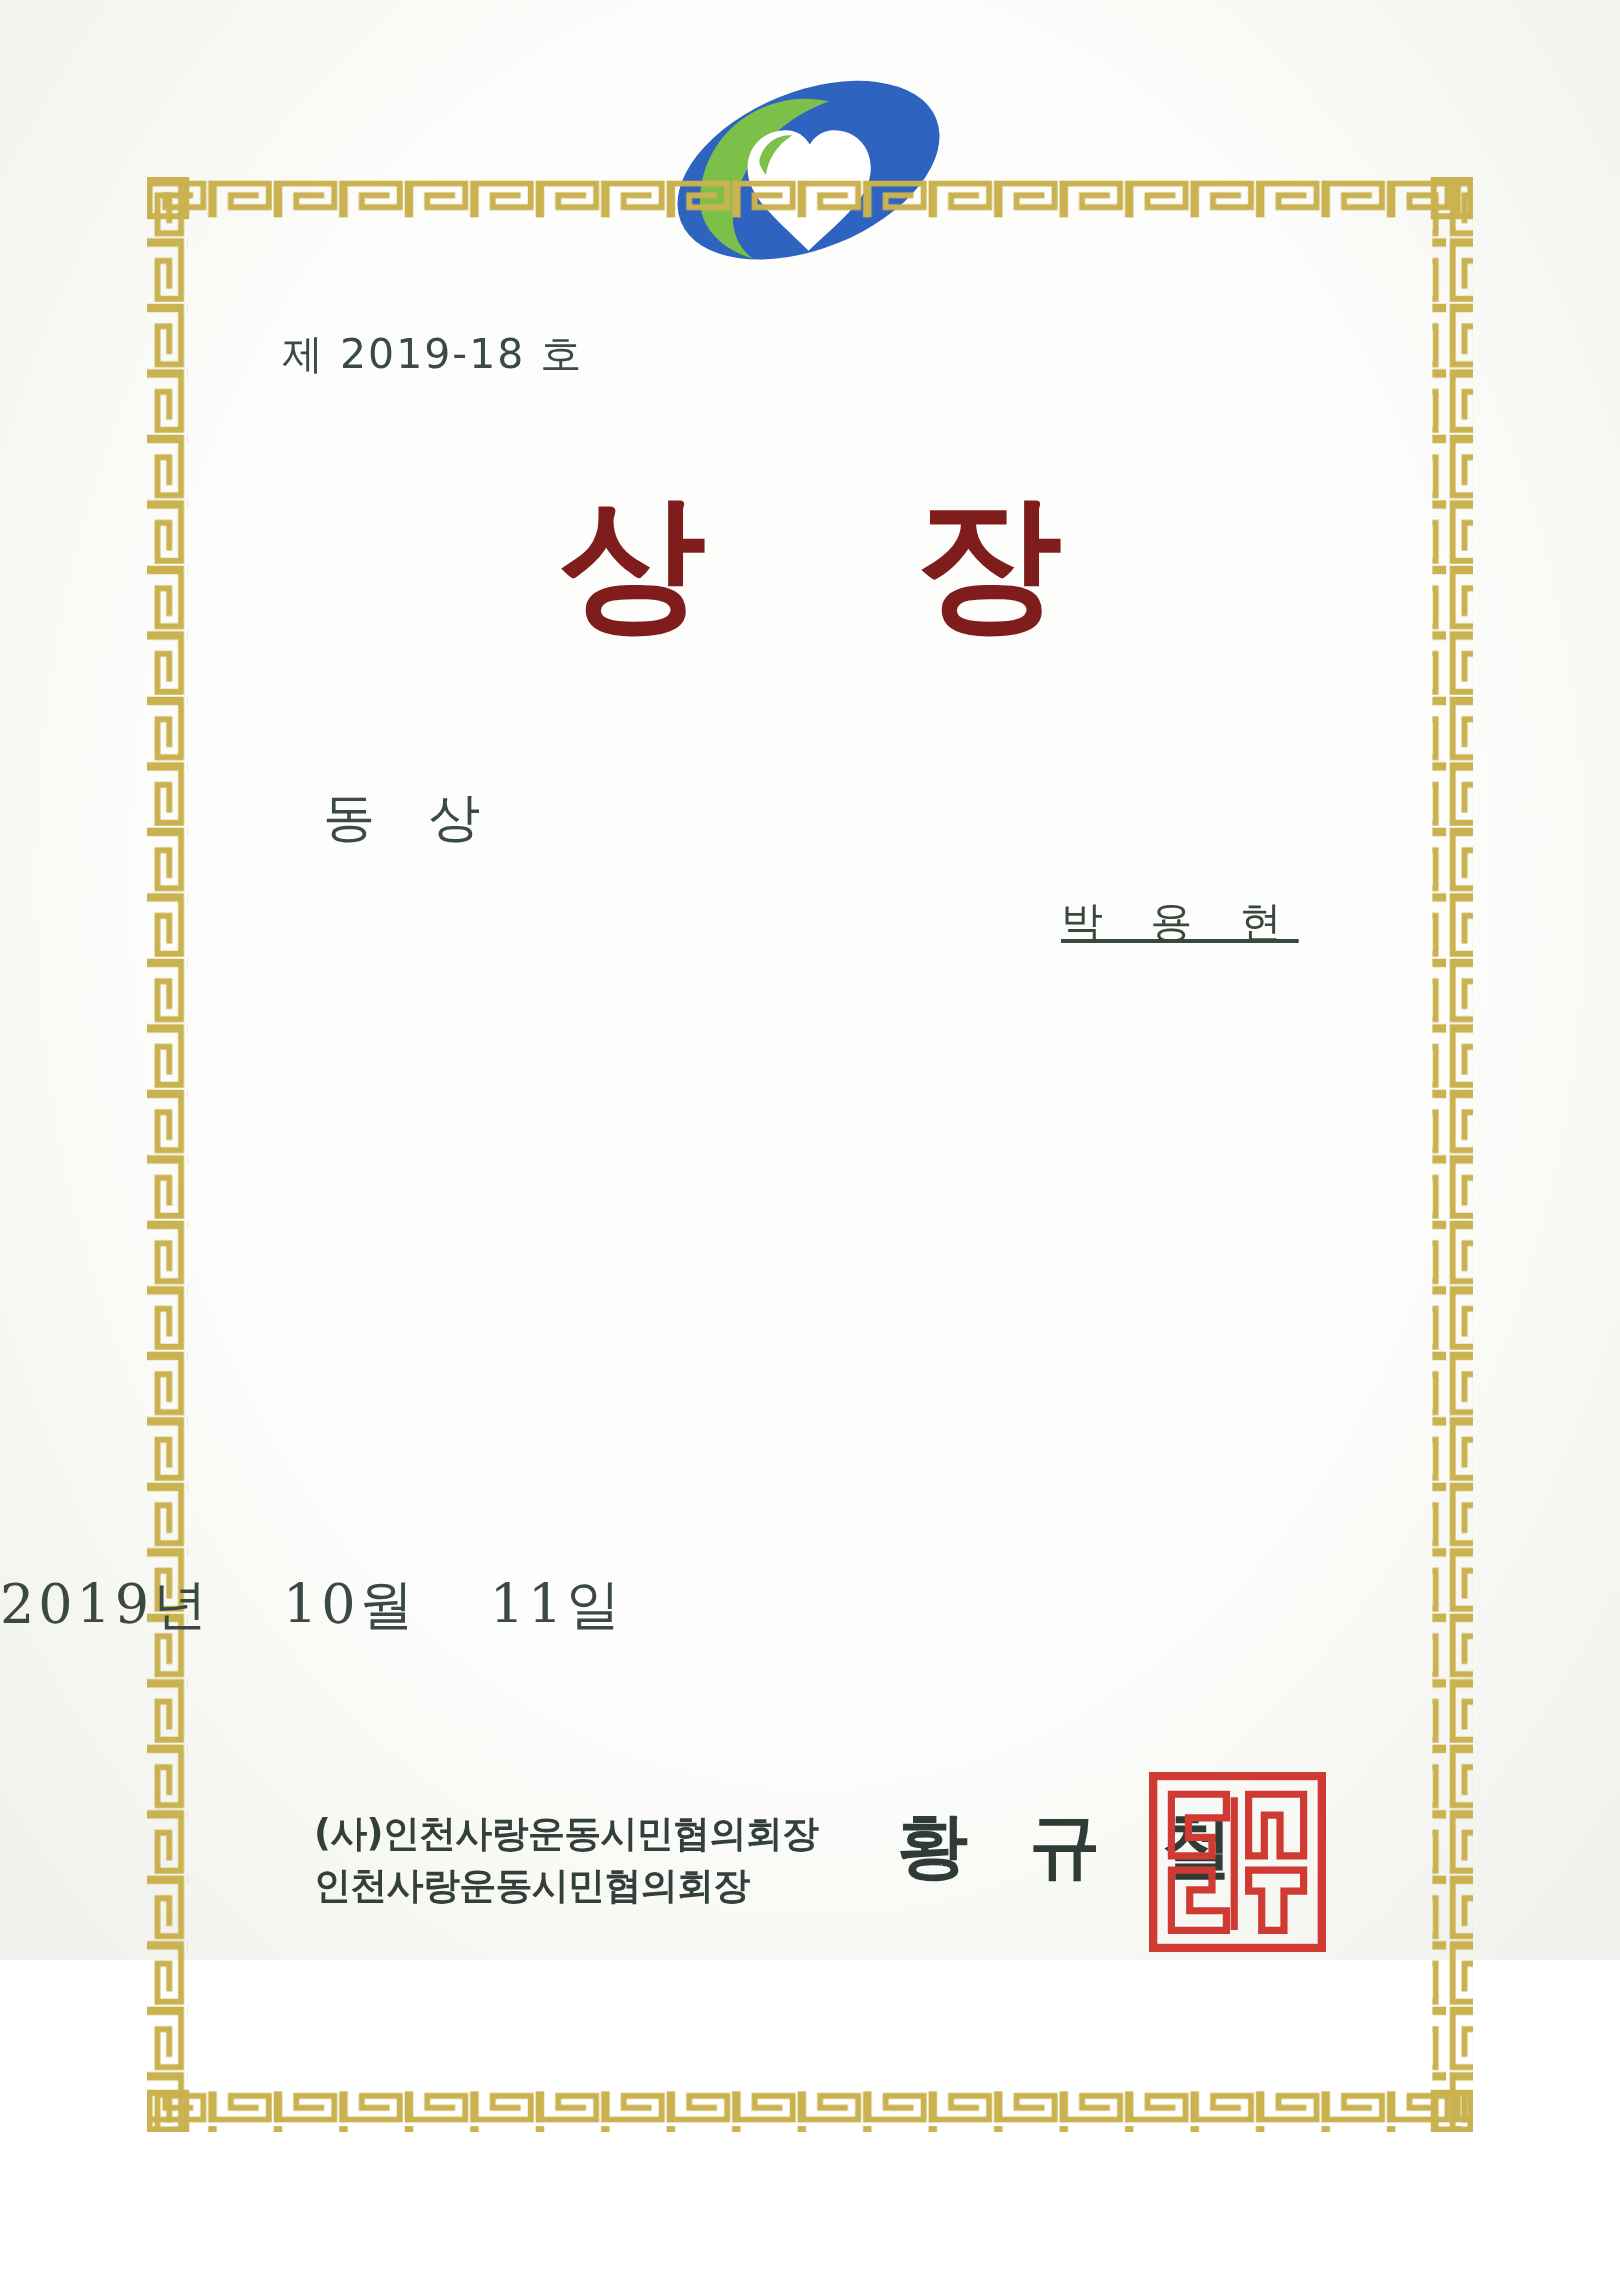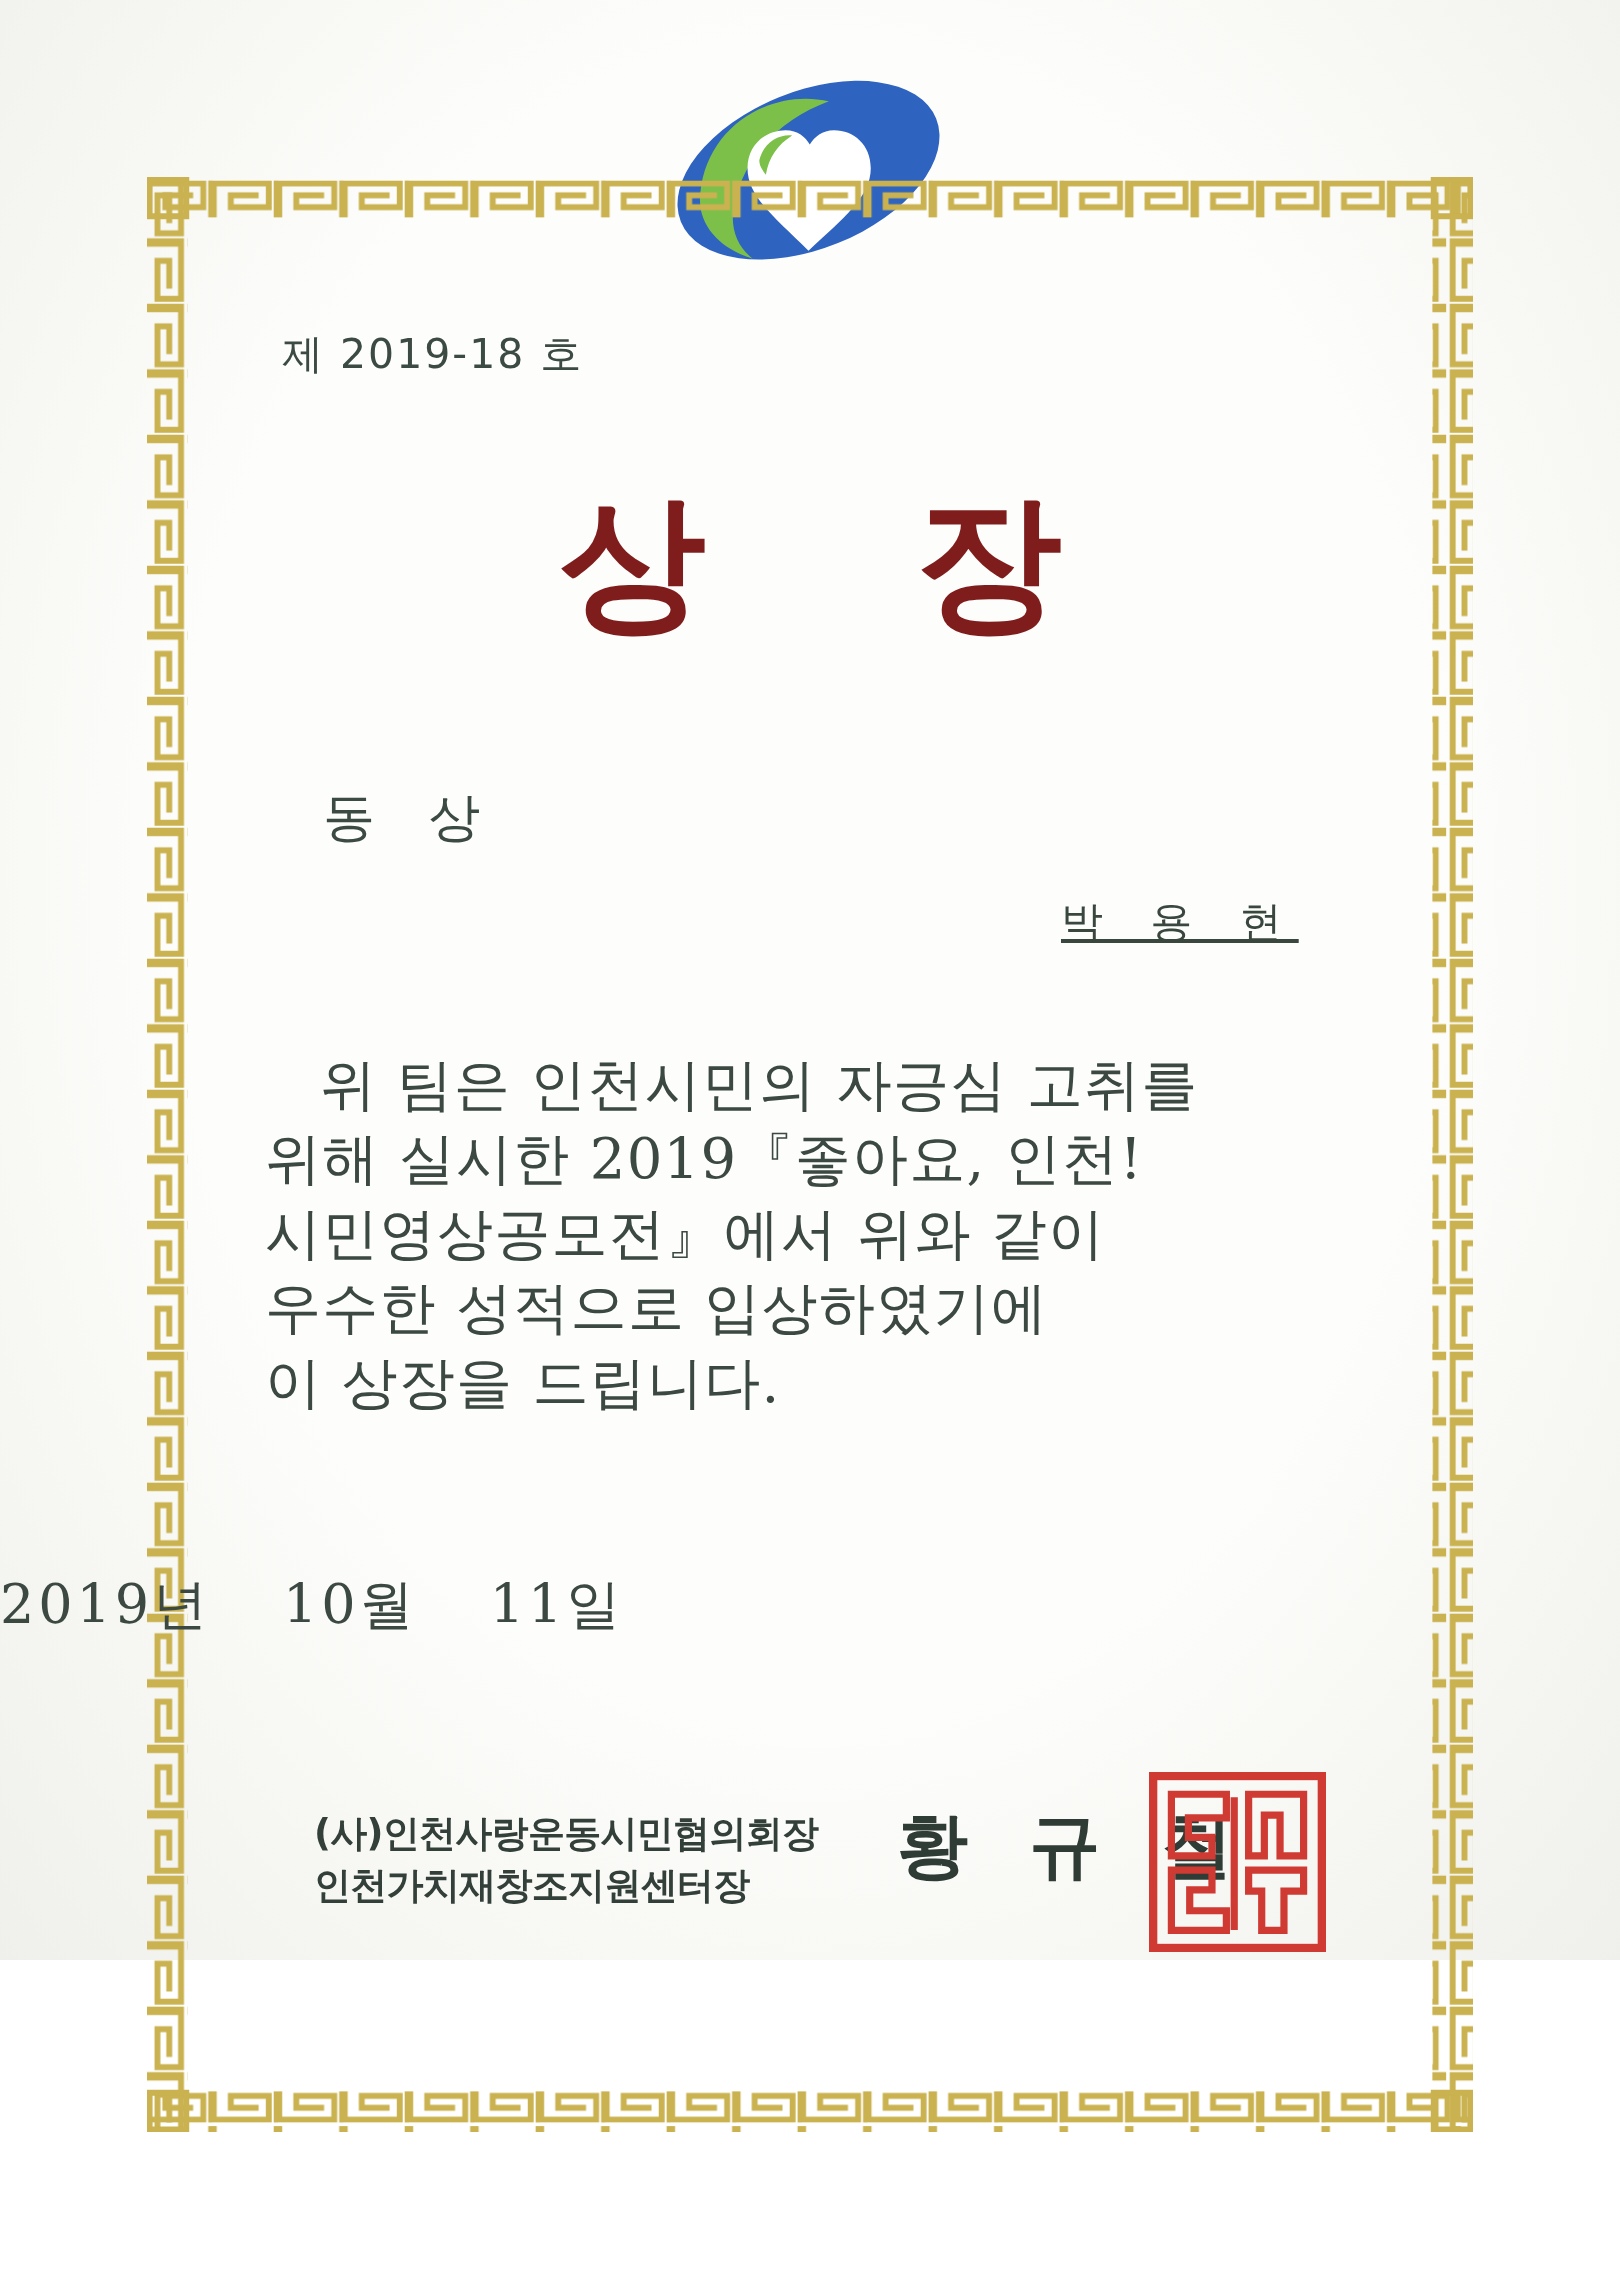--- a/index.html
+++ b/index.html
@@ -253,40 +253,33 @@
   </div>
 
   <div id="doc-number">제 2019-18 호</div>
 
   <div id="title">상 장</div>
 
   <div id="award-grade">동 상</div>
 
   <div id="recipient">박 용 현</div>
 
-  <div id="body-text">
-    <div class="line indent">위 팀은 인천시민의 자긍심 고취를</div>
-    <div class="line">위해 실시한 2019『좋아요, 인천!</div>
-    <div class="line">시민영상공모전』에서 위와 같이</div>
-    <div class="line">우수한 성적으로 입상하였기에</div>
-    <div class="line">이 상장을 드립니다.</div>
-  </div>
 
   <div id="date-line">
     <span>2019년</span>
     <span class="gap"></span>
     <span>10월</span>
     <span class="gap"></span>
     <span>11일</span>
   </div>
 
   <div id="signature-block">
     <div id="org-titles">
       <div>(사)인천사랑운동시민협의회장</div>
-      <div>인천가치재창조지원센터장</div>
+      <div>인천사랑운동시민협의회장</div>
     </div>
     <div id="signer-name">황 규 철</div>
   </div>
 
   <div id="seal">
     <svg viewBox="0 0 270 275" xmlns="http://www.w3.org/2000/svg">
       <rect x="6" y="6" width="258" height="263" fill="none" stroke="#cf3a33" stroke-width="13"></rect>
       <g stroke="#cf3a33" stroke-width="11" fill="none" stroke-linecap="square">
 
         <path d="M34 34 L118 34 L118 70 L60 70 L60 100 L96 100 L96 128 L34 128 Z"></path>

